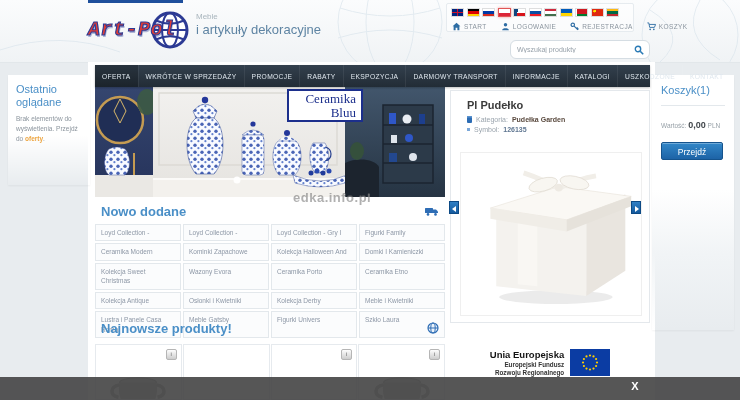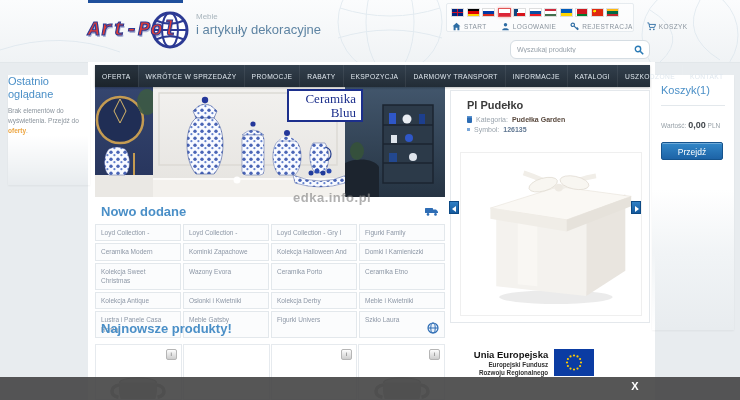--- a/index.html
+++ b/index.html
@@ -48,21 +48,21 @@
   .search-box input::placeholder{color:#97a1aa;}
   .search-btn{border:none;background:transparent;padding:0 5px 0 0;cursor:pointer;display:flex;}
   
   .content-strip{position:absolute;left:88px;top:62px;width:567px;height:338px;background:#fff;}
   .nav{position:absolute;left:95px;top:65px;width:555px;height:22px;display:flex;align-items:stretch;
        background:linear-gradient(#33404d,#222c36);box-shadow:0 1px 2px rgba(0,0,0,.25);z-index:5;}
   .nav-item{display:flex;align-items:center;padding:0 7px;font-size:6.7px;letter-spacing:.35px;
             color:#dfe7ee;text-decoration:none;border-left:1px solid rgba(255,255,255,.07);cursor:pointer;white-space:nowrap;}
   .nav-item:first-child{border-left:none;background:rgba(0,0,0,.18);}
   
-  .left-card{position:absolute;left:8px;top:75px;width:82px;height:110px;box-sizing:border-box;
+  .left-card{position:absolute;left:8px;top:75px;width:82px;height:110px;box-sizing:border-box;padding:8px;
              background:linear-gradient(180deg,#fff 0 55%,rgba(255,255,255,0));box-shadow:0 1px 2px rgba(0,0,0,.05);}
   .left-title{font-size:11px;color:#4a8fc7;line-height:1.15;font-weight:400;}
   .left-text{font-size:6.5px;color:#8b949d;line-height:1.5;margin-top:6px;}
   .orange-link{color:#eda540;font-weight:bold;text-decoration:none;cursor:pointer;}
   
   .cart-card{position:absolute;left:652px;top:75px;width:82px;height:255px;box-sizing:border-box;padding:9px;
              background:linear-gradient(180deg,#fff 0 45%,#f1f4f6 70%,rgba(241,244,246,0));box-shadow:0 1px 2px rgba(0,0,0,.05);}
   .cart-title{font-size:11px;color:#4a8fc7;font-weight:400;}
   .cart-hr{height:1px;background:#e3e8ec;margin:9px 0 14px;}
   .cart-value{font-size:6.5px;color:#98a1a8;}
@@ -101,21 +101,21 @@
   .meta-cat{font-weight:bold;color:#5a4a3f;cursor:pointer;}
   .meta-sym{font-weight:bold;color:#5f7691;}
   .img-frame{position:absolute;left:9px;top:61px;width:180px;height:162px;border:1px solid #efefef;
              display:flex;align-items:center;justify-content:center;background:#fff;}
   .car-arrow{position:absolute;width:10px;height:13px;border:1px solid #0d4a85;box-sizing:border-box;
              background:linear-gradient(#2f7fc4,#145a9e);cursor:pointer;z-index:6;}
   .car-arrow::after{content:"";position:absolute;top:3.5px;border-top:3px solid transparent;border-bottom:3px solid transparent;}
   .car-prev{left:449px;top:201px;}  .car-prev::after{left:2px;border-right:4px solid #fff;}
   .car-next{left:631px;top:201px;}  .car-next::after{left:3px;border-left:4px solid #fff;}
   
-  .eu-block{position:absolute;left:434px;top:349px;width:200px;display:flex;justify-content:center;gap:6px;}
+  .eu-block{position:absolute;left:450px;top:349px;width:200px;display:flex;justify-content:center;gap:6px;}
   .eu-text{text-align:right;line-height:1.25;}
   .eu-t1{font-size:9.5px;font-weight:bold;color:#141414;}
   .eu-t2{font-size:6.3px;font-weight:bold;color:#333;}
   .cookie-bar{position:absolute;left:0;top:377px;width:740px;height:23px;background:rgba(68,68,68,.9);z-index:60;}
   .cookie-x{position:absolute;left:628px;top:3px;width:14px;text-align:center;color:#fff;
             font-size:11px;font-weight:bold;cursor:pointer;}
 </style>
 </head>
 <body>
 

